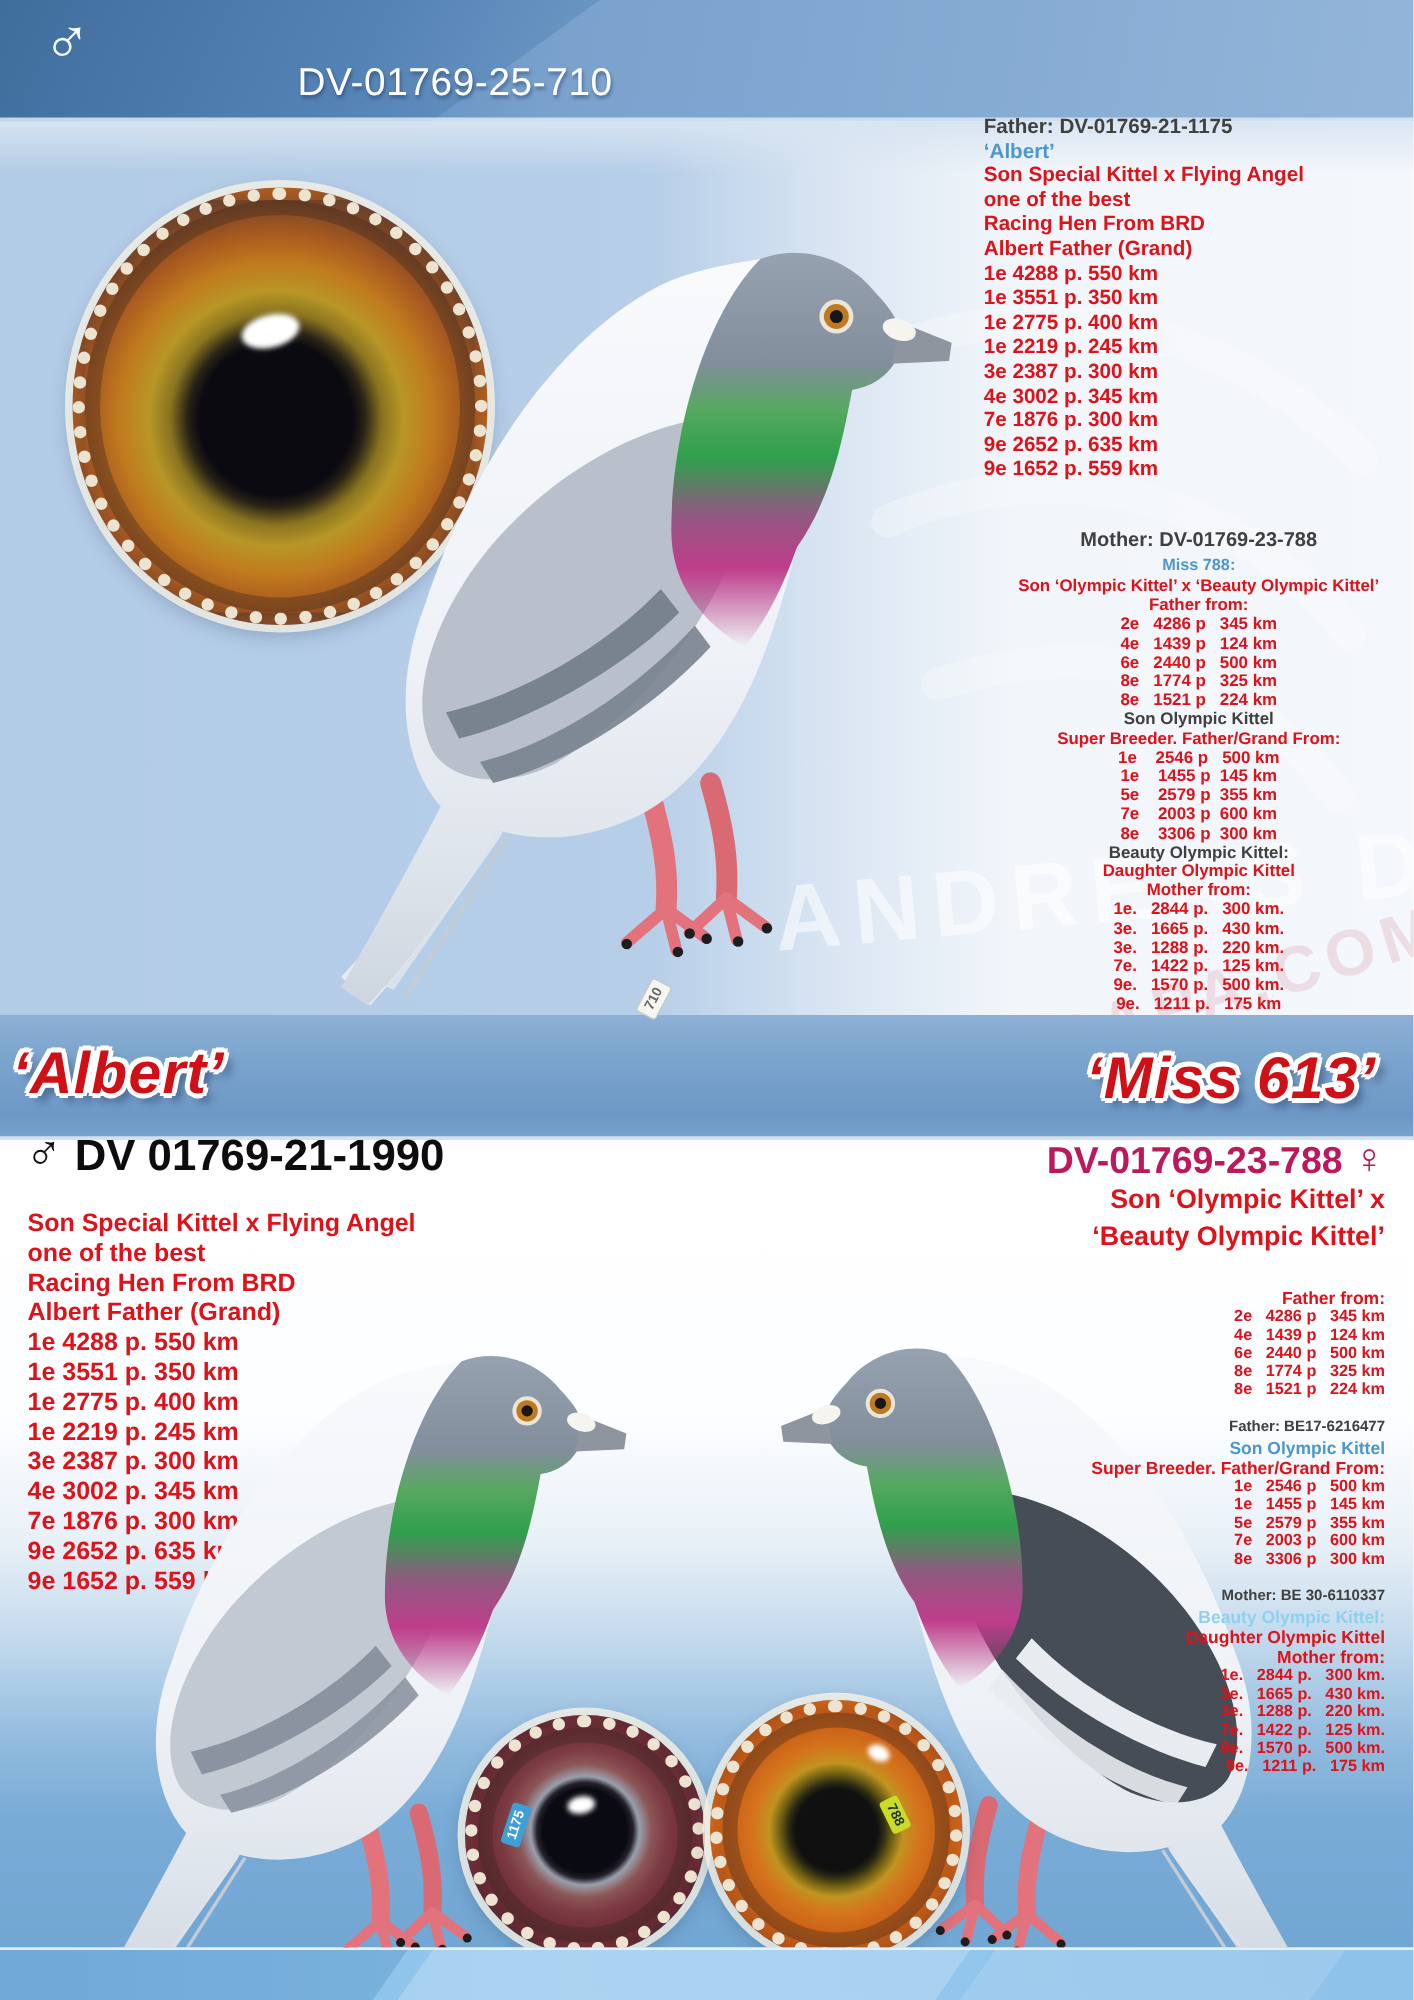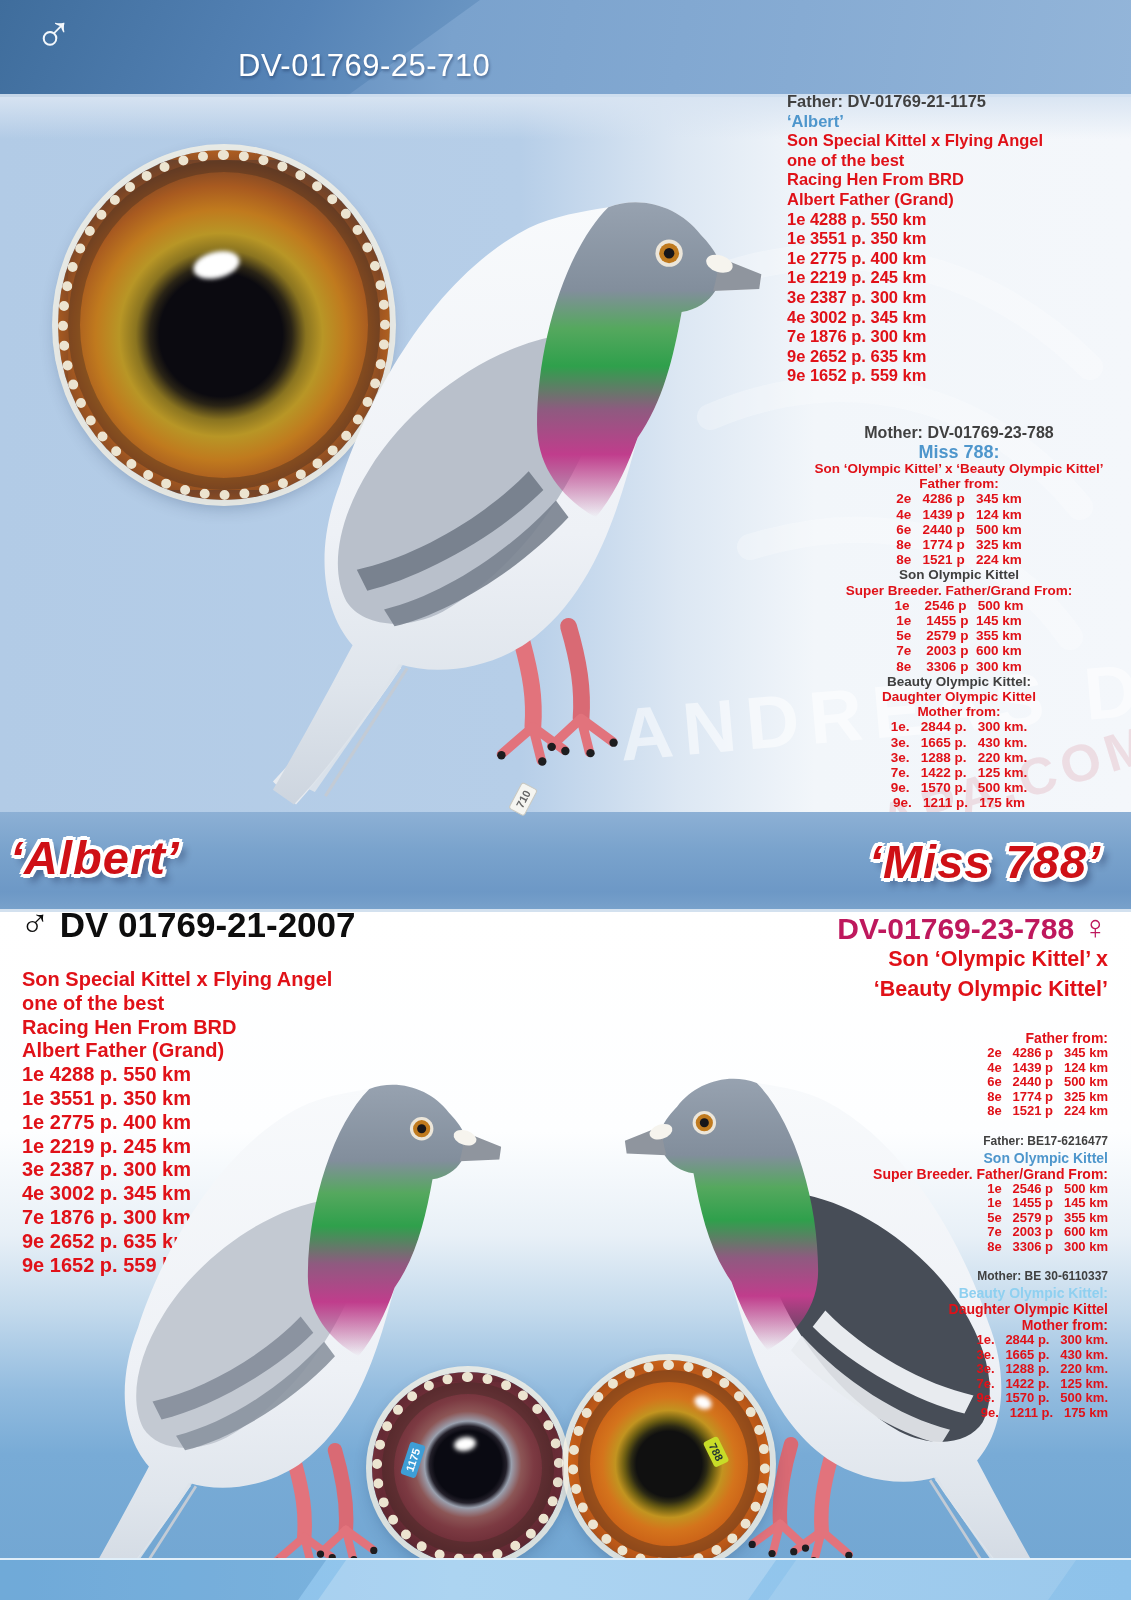--- a/index.html
+++ b/index.html
@@ -56,21 +56,21 @@
   .band{position:absolute;font-size:11px;font-weight:bold;padding:2px 5px;border-radius:3px;z-index:6;}
   .band-top{left:508px;top:790px;background:#f5f5f1;color:#666;border:1px solid #c9c9c2;transform:rotate(-62deg);}
   .band-left{left:396px;top:1452px;background:#3e9ed6;color:#fff;transform:rotate(-72deg);}
   .band-right{left:702px;top:1444px;background:#c8dc28;color:#233;transform:rotate(64deg);}
 
   
   .blk{position:absolute;font-weight:bold;}
   .tf{left:787px;top:92px;width:344px;font-size:16.5px;line-height:19.6px;}
   .tm{left:787px;top:423px;width:344px;font-size:13.5px;line-height:15.2px;text-align:center;}
   .tm .h{font-size:16px;line-height:20px;}
-  .tm .n{font-size:18px;line-height:18px;}
+  .tm .n{font-size:13px;line-height:18px;}
   .c-black{color:#404040;}
   .c-red{color:#e01118;}
   .c-blue{color:#4e96cc;}
   .c-lblue{color:#8fd0f0;}
   .pre{white-space:pre;}
 
   
   .names-band{position:absolute;left:0;top:812px;width:1131px;height:100px;
     background:linear-gradient(to bottom,#8db0d5 0%,#7ba4cd 35%,#6d98c6 80%,#7aa3cc 100%);}
   .names-band::after{content:"";position:absolute;left:0;bottom:0;width:100%;height:3px;background:#d3e1ef;}
@@ -221,40 +221,40 @@
     <div class="c-red pre">1e.   2844 p.   300 km.</div>
     <div class="c-red pre">3e.   1665 p.   430 km.</div>
     <div class="c-red pre">3e.   1288 p.   220 km.</div>
     <div class="c-red pre">7e.   1422 p.   125 km.</div>
     <div class="c-red pre">9e.   1570 p.   500 km.</div>
     <div class="c-red pre">9e.   1211 p.   175 km</div>
   </div>
 
   <div class="names-band">
     <div class="fancy-name name-left">‘Albert’</div>
-    <div class="fancy-name name-right">‘Miss 788’</div>
+    <div class="fancy-name name-right">‘Miss 613’</div>
   </div>
 
   <div class="bottom-main"></div>
 
   <svg class="pigeon pigeon-bl">
       <use href="#pigeon"></use>
     </svg>
   <svg class="pigeon pigeon-br">
       <use href="#pigeon"></use>
     </svg>
 
   <div class="eye eye2"></div>
   <div class="eye eye3"></div>
   <div class="band band-left">1175</div>
   <div class="band band-right">788</div>
 
   <div class="blk bl-title">
     <span class="sym">♂</span>
-    <span>DV 01769-21-2007</span>
+    <span>DV 01769-21-1990</span>
   </div>
   <div class="blk bl-body">
     <div>Son Special Kittel x Flying Angel</div>
     <div>one of the best</div>
     <div>Racing Hen From BRD</div>
     <div>Albert Father (Grand)</div>
     <div class="pre">1e 4288 p. 550 km</div>
     <div class="pre">1e 3551 p. 350 km</div>
     <div class="pre">1e 2775 p. 400 km</div>
     <div class="pre">1e 2219 p. 245 km</div>

